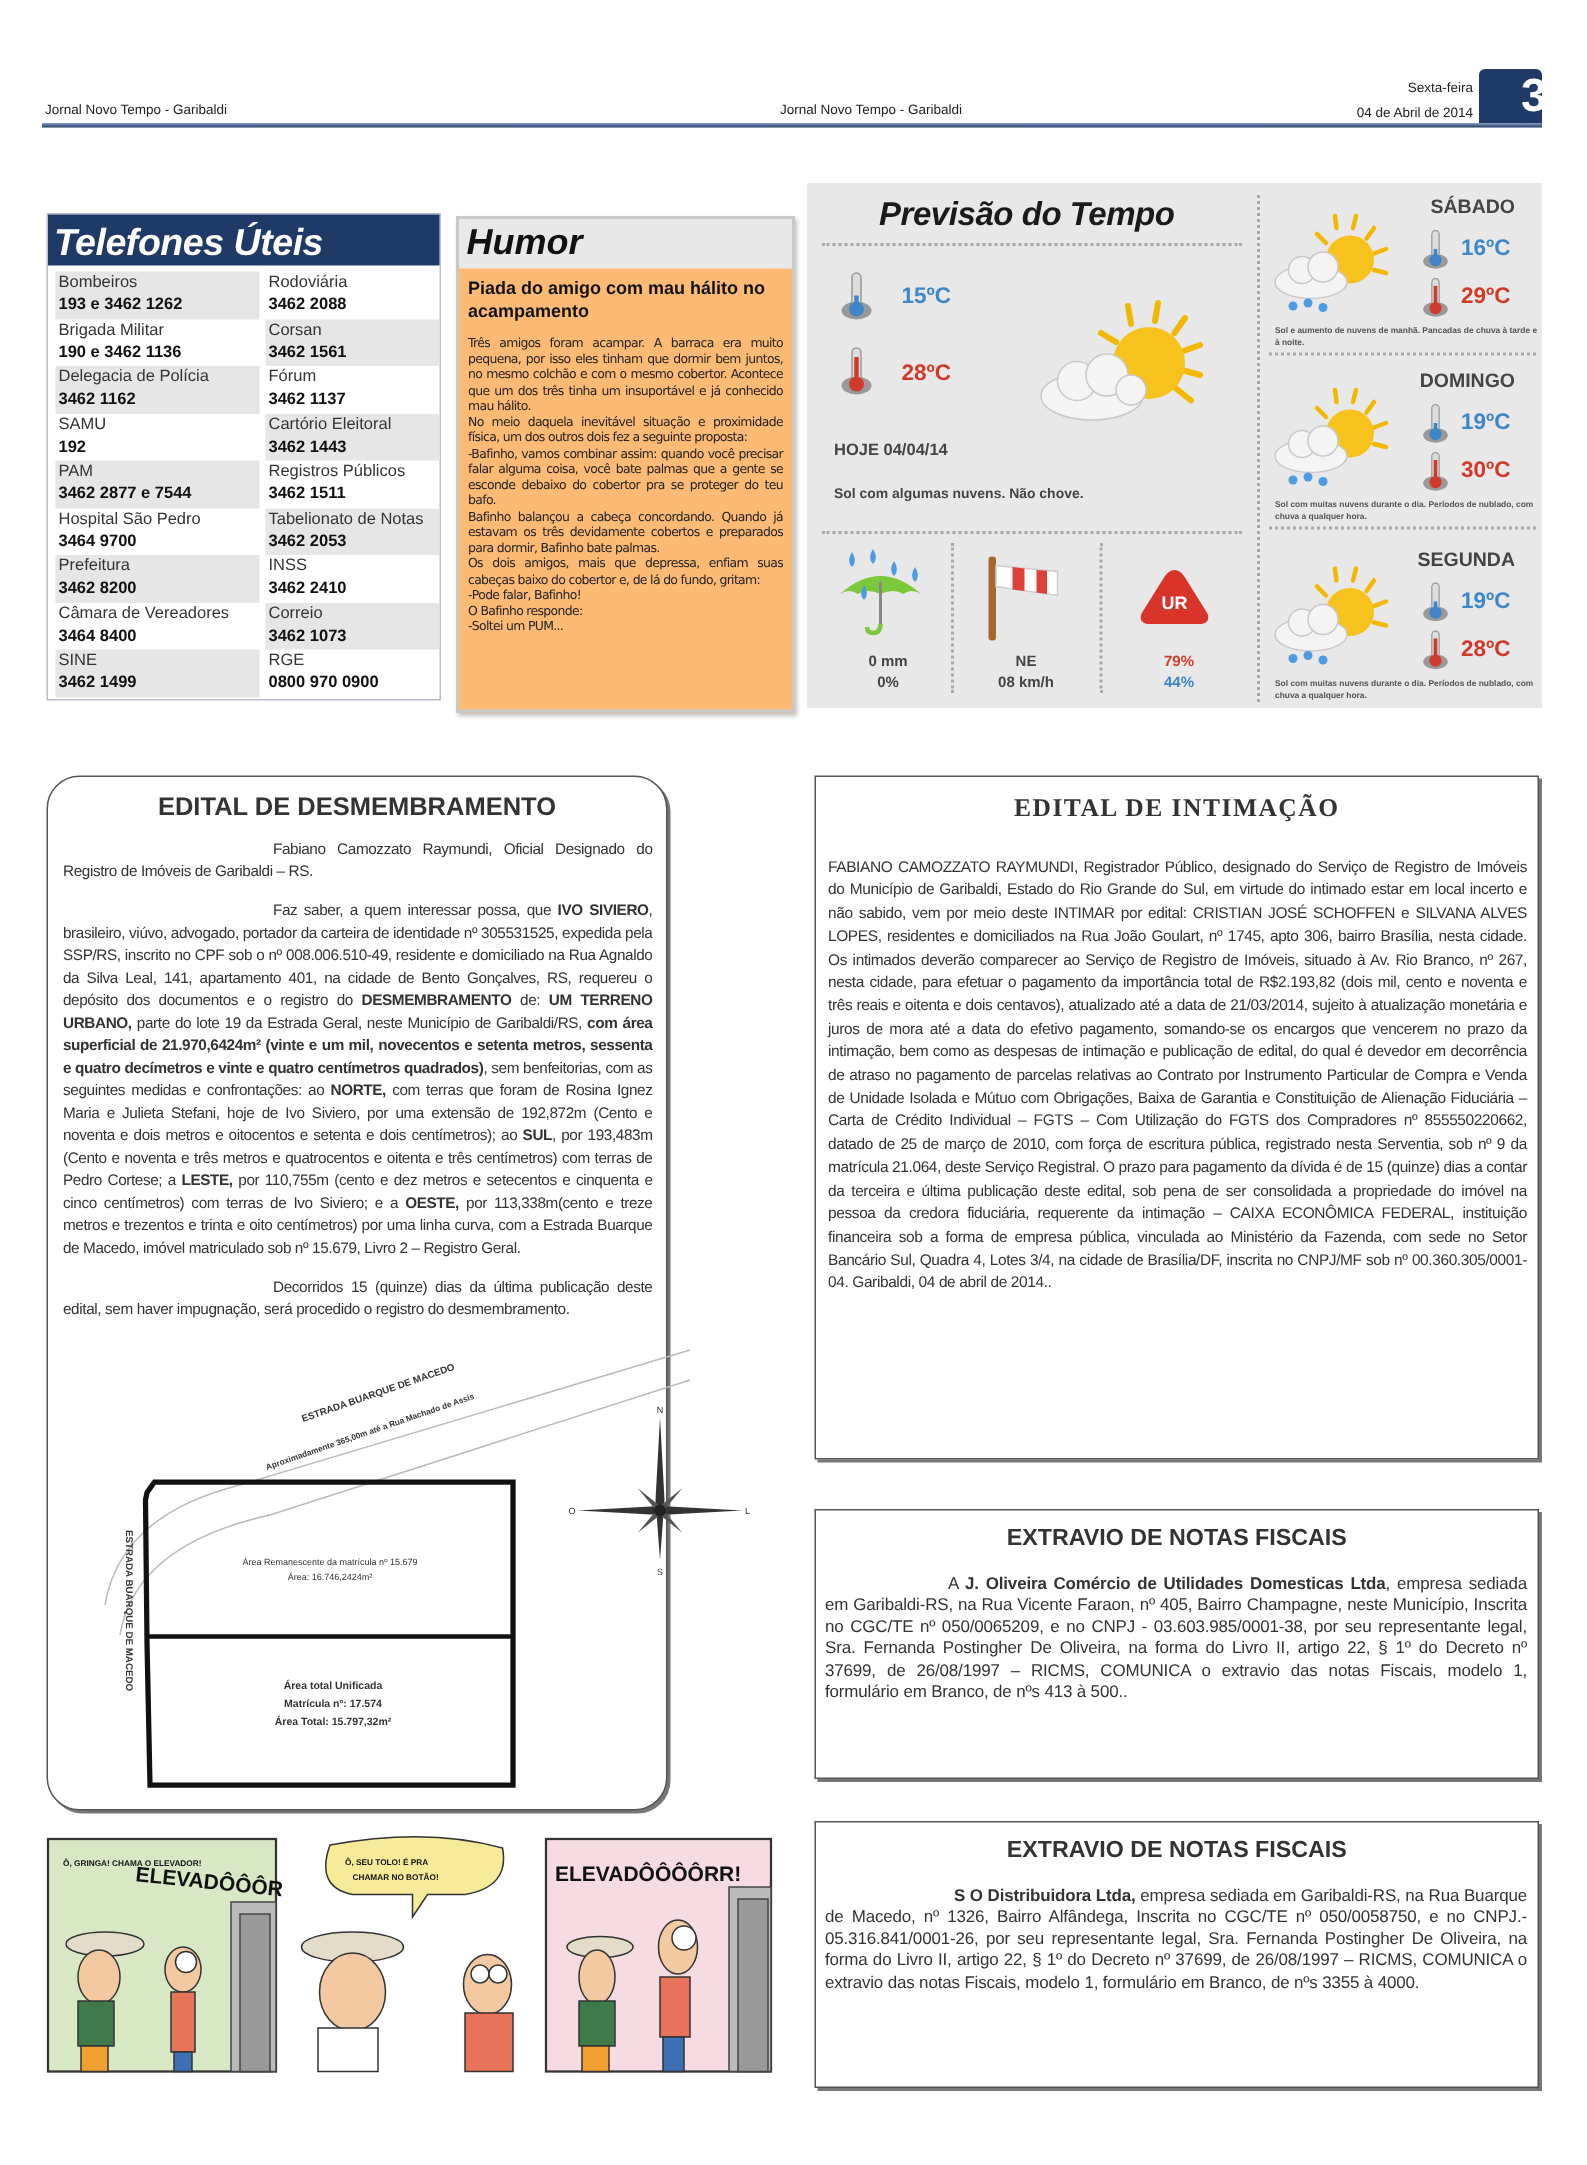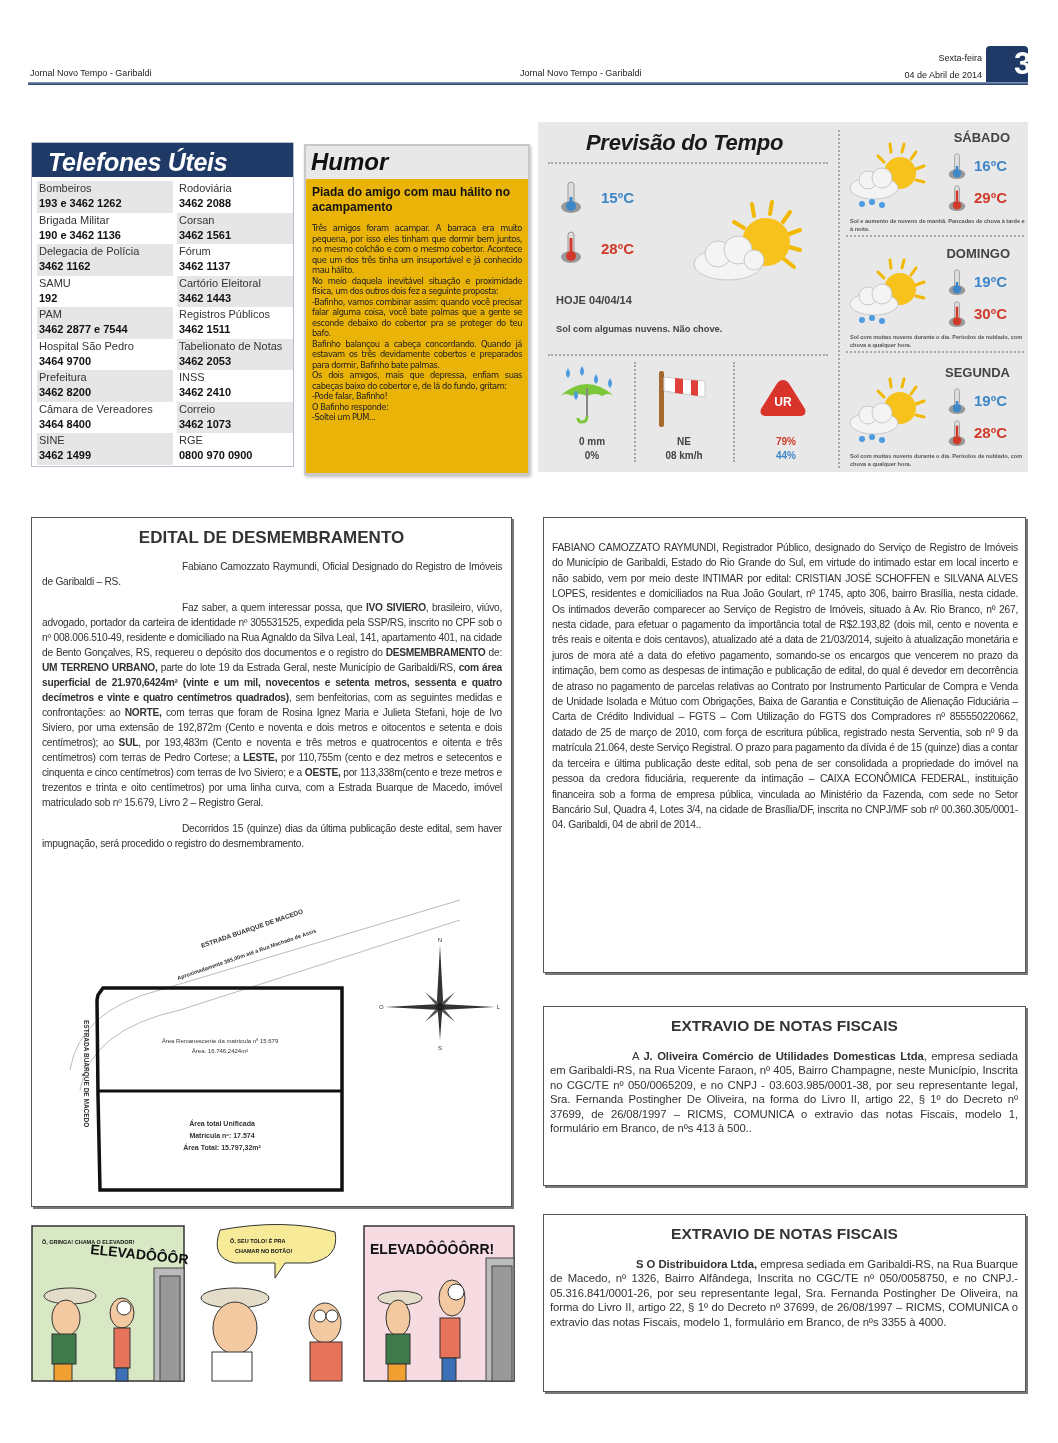--- a/index.html
+++ b/index.html
@@ -9,29 +9,29 @@
   
   .page-header { position: absolute; left: 28px; top: 40px; width: 1000px; height: 44px; }
   .hdr-left { position: absolute; left: 2px; top: 28px; font-size: 9px; color: #222; font-family: "Liberation Sans Narrow", "Liberation Sans", sans-serif; }
   .hdr-center { position: absolute; left: 492px; top: 28px; font-size: 9px; color: #222; }
   .hdr-right { position: absolute; right: 46px; top: 10px; text-align: right; font-size: 9px; line-height: 17px; color: #222; margin-left: 28px; }
   .page-num { position: absolute; right: 0; top: 6px; width: 42px; height: 36px; background: #1f3a66; color: #fff; font-weight: bold; font-size: 31px; text-align: center; line-height: 36px; border-radius: 4px 4px 0 0; font-family: "Liberation Sans", sans-serif; letter-spacing: -1px; padding-left: 28px; }
   .hdr-rule { position: absolute; left: 0; top: 42px; width: 1000px; height: 3px; background: linear-gradient(#8aa0c0, #1f3a66); }
 
   
   .tel { position: absolute; left: 31px; top: 142px; width: 263px; height: 325px; border: 1px solid #b7bfcc; background: #fff; }
-  .tel-title { height: 34px; background: #1f3a66; color: #fff; font-style: italic; font-weight: bold; font-size: 25px; padding-left: 16px; line-height: 38px; letter-spacing: -0.3px; }
+  .tel-title { height: 34px; background: #1f3a66; color: #fff; font-style: italic; font-weight: bold; font-size: 25px; padding-left: 4px; line-height: 38px; letter-spacing: -0.3px; }
   .tel-grid { display: grid; grid-template-columns: 136px 116px; column-gap: 4px; padding: 4px 4px 0 5px; }
   .tel-item { height: 31.5px; padding-left: 2px; }
   .tel-item.shade { background: #e6e6e6; }
   .tel-name { font-size: 11px; line-height: 14px; color: #333; white-space: nowrap; }
   .tel-num { font-size: 11px; line-height: 16px; font-weight: bold; color: #111; white-space: nowrap; }
 
   
-  .humor { position: absolute; left: 304px; top: 144px; width: 226px; height: 331px; border: 2px solid #c8c8c8; background: #eab308; box-shadow: 1px 2px 3px rgba(0,0,0,0.25); }
+  .humor { position: absolute; left: 304px; top: 144px; width: 226px; height: 331px; border: 2px solid #c8c8c8; background: #fdba74; box-shadow: 1px 2px 3px rgba(0,0,0,0.25); }
   .humor-title { height: 33px; background: #e8e8e8; font-style: italic; font-weight: bold; font-size: 24px; padding-left: 5px; line-height: 32px; color: #111; }
   .humor-head { font-weight: bold; font-size: 12px; line-height: 15px; padding: 6px 6px 0 6px; color: #111; }
   .humor-body { font-size: 8.3px; line-height: 10.5px; padding: 8px 6px 0 6px; text-align: justify; color: #222; font-family: "DejaVu Sans", sans-serif; letter-spacing: -0.45px; }
   .humor-body p { margin: 0; }
 
   
   .weather { position: absolute; left: 538px; top: 122px; width: 490px; height: 350px; background: #e8e8e8; }
   .w-title { position: absolute; left: 48px; top: 8px; font-size: 22px; font-style: italic; font-weight: bold; color: #1a1a1a; letter-spacing: -0.3px; }
   .dots-h { position: absolute; border-top: 2px dotted #a8a8a8; height: 0; }
   .dots-v { position: absolute; border-left: 2px dotted #a8a8a8; width: 0; }
@@ -43,21 +43,21 @@
   .w-desc { position: absolute; left: 18px; top: 202px; font-weight: bold; font-size: 9.3px; color: #444; }
   .w-stat { position: absolute; text-align: center; font-weight: bold; font-size: 10px; line-height: 14px; color: #444; width: 80px; }
   .day-name { position: absolute; right: 18px; font-weight: bold; font-size: 13px; color: #444; }
   .day-desc { position: absolute; left: 10px; width: 175px; font-size: 5.6px; line-height: 7.5px; color: #555; font-weight: bold; }
 
   
   .box { position: absolute; border: 1px solid #555; background: #fff; box-shadow: 2px 2px 0 #777; }
   .box-title { text-align: center; font-weight: bold; color: #333; }
   .edital-text { font-family: "Liberation Sans Narrow", "Liberation Sans", sans-serif; color: #333; text-align: justify; }
   .indent { display: inline-block; width: 140px; }
-  .desm { left: 31px; top: 517px; width: 481px; height: 690px; }
+  .desm { left: 31px; top: 517px; width: 414px; height: 690px; border-radius: 22px; }
   .desm .box-title { font-size: 17px; margin-top: 10px; font-family: "Liberation Sans", sans-serif; }
   .desm .edital-text { font-size: 10.2px; line-height: 15px; padding: 0 9px 0 10px; letter-spacing: -0.25px; }
   .desm p { margin-top: 11px; }
   .intim { left: 543px; top: 517px; width: 483px; height: 456px; }
   .intim .box-title { font-family: "Liberation Serif", serif; font-size: 17px; margin-top: 11px; letter-spacing: 1px; }
   .intim .edital-text { font-size: 10.3px; line-height: 15.4px; padding: 22px 7px 0 8px; letter-spacing: -0.25px; }
   .extra1 { left: 543px; top: 1006px; width: 483px; height: 180px; }
   .extra2 { left: 543px; top: 1214px; width: 483px; height: 178px; }
   .extra1 .box-title, .extra2 .box-title { font-size: 15.5px; margin-top: 10px; }
   .extra-text { font-size: 11.3px; line-height: 14.4px; padding: 14px 7px 0 6px; text-align: justify; color: #333; letter-spacing: -0.1px; }
@@ -410,20 +410,21 @@
     <polygon points="385,132 400,120 415,132 400,114" fill="#555"></polygon>
     <circle cx="400" cy="117" r="4" fill="#222"></circle>
     <text x="400" y="52" font-size="6" text-anchor="middle">N</text>
     <text x="400" y="160" font-size="6" text-anchor="middle">S</text>
     <text x="460" y="119" font-size="6" text-anchor="end">L</text>
     <text x="339" y="119" font-size="6">O</text>
   </g>
 </svg>
 
 <div class="box intim">
+  <div class="box-title">EDITAL DE INTIMAÇÃO</div>
   <div class="edital-text">FABIANO CAMOZZATO RAYMUNDI, Registrador Público, designado do Serviço de Registro de Imóveis do Município de Garibaldi, Estado do Rio Grande do Sul, em virtude do intimado estar em local incerto e não sabido, vem por meio deste INTIMAR por edital: CRISTIAN JOSÉ SCHOFFEN e SILVANA ALVES LOPES, residentes e domiciliados na Rua João Goulart, nº 1745, apto 306, bairro Brasília, nesta cidade. Os intimados deverão comparecer ao Serviço de Registro de Imóveis, situado à Av. Rio Branco, nº 267, nesta cidade, para efetuar o pagamento da importância total de R$2.193,82 (dois mil, cento e noventa e três reais e oitenta e dois centavos), atualizado até a data de 21/03/2014, sujeito à atualização monetária e juros de mora até a data do efetivo pagamento, somando-se os encargos que vencerem no prazo da intimação, bem como as despesas de intimação e publicação de edital, do qual é devedor em decorrência de atraso no pagamento de parcelas relativas ao Contrato por Instrumento Particular de Compra e Venda de Unidade Isolada e Mútuo com Obrigações, Baixa de Garantia e Constituição de Alienação Fiduciária – Carta de Crédito Individual – FGTS – Com Utilização do FGTS dos Compradores nº 855550220662, datado de 25 de março de 2010, com força de escritura pública, registrado nesta Serventia, sob nº 9 da matrícula 21.064, deste Serviço Registral. O prazo para pagamento da dívida é de 15 (quinze) dias a contar da terceira e última publicação deste edital, sob pena de ser consolidada a propriedade do imóvel na pessoa da credora fiduciária, requerente da intimação – CAIXA ECONÔMICA FEDERAL, instituição financeira sob a forma de empresa pública, vinculada ao Ministério da Fazenda, com sede no Setor Bancário Sul, Quadra 4, Lotes 3/4, na cidade de Brasília/DF, inscrita no CNPJ/MF sob nº 00.360.305/0001-04. Garibaldi, 04 de abril de 2014..</div>
 </div>
 
 <div class="box extra1">
   <div class="box-title">EXTRAVIO DE NOTAS FISCAIS</div>
   <div class="extra-text"><span class="indent" style="width:82px"></span><span>A </span><b>J. Oliveira Comércio de Utilidades Domesticas Ltda</b><span>, empresa sediada em Garibaldi-RS, na Rua Vicente Faraon, nº 405, Bairro Champagne, neste Município, Inscrita no CGC/TE nº 050/0065209, e no CNPJ - 03.603.985/0001-38, por seu representante legal, Sra. Fernanda Postingher De Oliveira, na forma do Livro II, artigo 22, § 1º do Decreto nº 37699, de 26/08/1997 – RICMS, COMUNICA o extravio das notas Fiscais, modelo 1, formulário em Branco, de nºs 413 à 500..</span></div>
 </div>
 
 <div class="box extra2">
   <div class="box-title">EXTRAVIO DE NOTAS FISCAIS</div>

